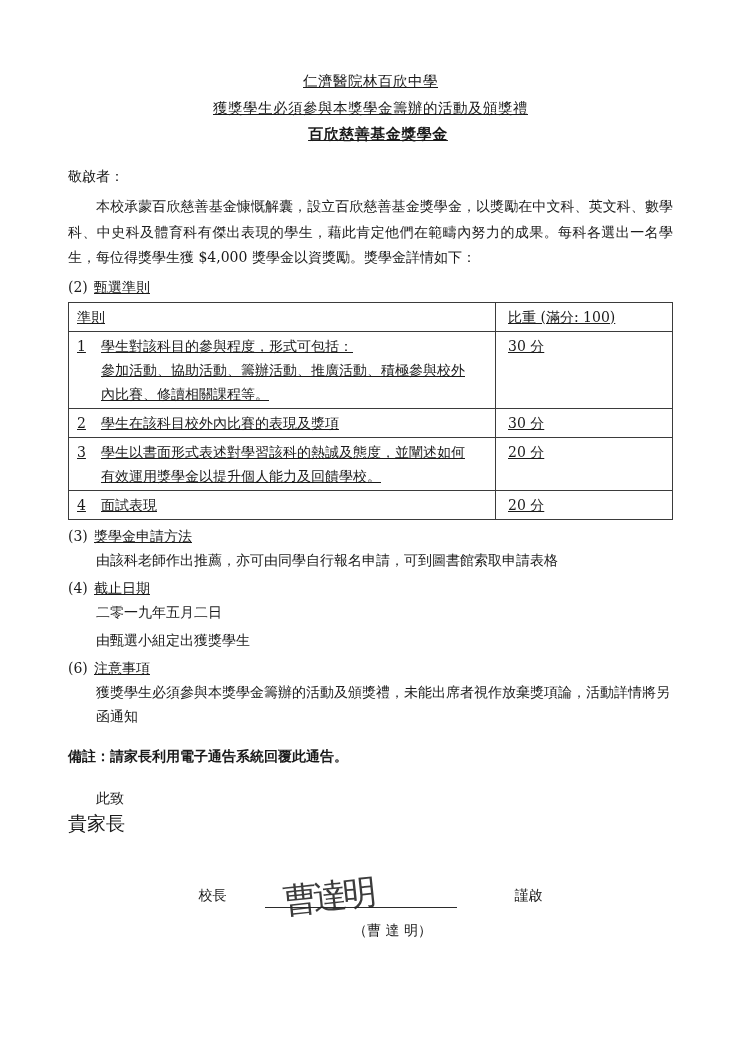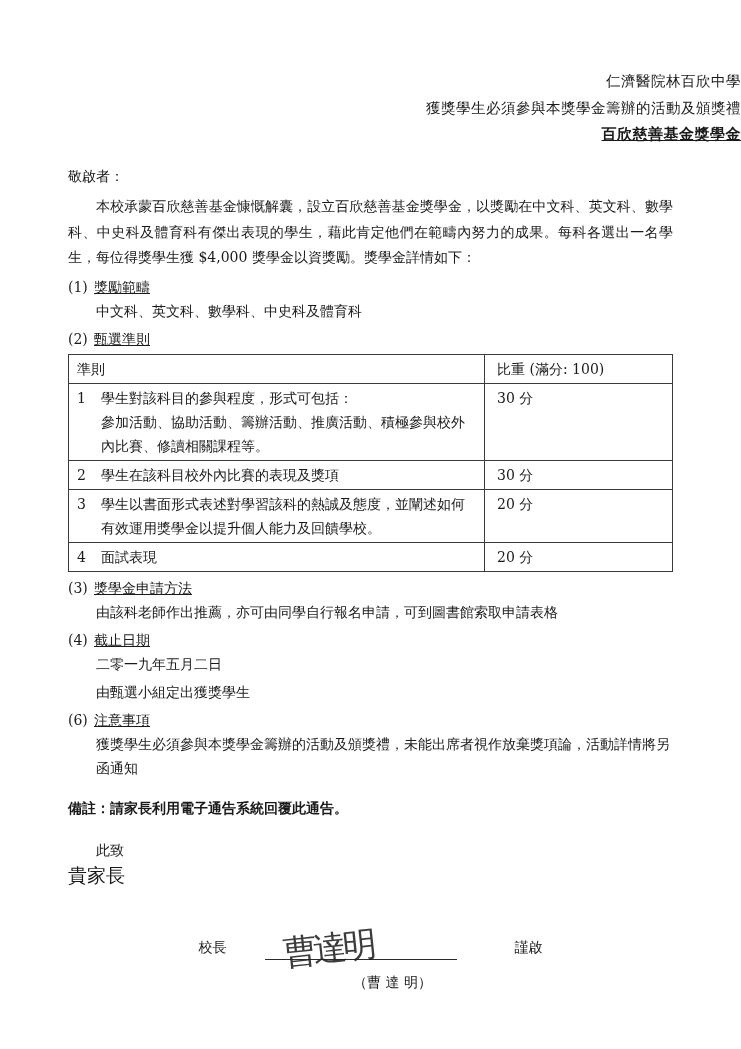--- a/index.html
+++ b/index.html
@@ -16,22 +16,23 @@
     overflow: hidden;
   }
   .page {
     position: relative;
     width: 741px;
     height: 1049px;
     padding: 0;
     box-sizing: border-box;
   }
   .header {
-    text-align: right;
+    text-align: center;
     margin-top: 68px;
+    text-decoration: underline;
   }
   .header .line {
     font-size: 14.5px;
     line-height: 27px;
     letter-spacing: 0.5px;
   }
   .header .title {
     font-size: 15px;
     font-weight: bold;
     text-decoration: underline;
@@ -80,23 +81,24 @@
   }
   table.criteria {
     border-collapse: collapse;
     width: 100%;
     margin-top: 3px;
     margin-bottom: 2px;
     font-size: 14px;
   }
   table.criteria td {
     border: 1px solid #3b3b3b;
-    padding: 2px 17px;
+    padding: 2px 6px;
     vertical-align: top;
     line-height: 24px;
+    text-decoration: underline;
   }
   table.criteria td.colhead-left {
     padding-left: 8px;
   }
   table.criteria td.weight {
     width: 158px;
     padding-left: 12px;
   }
   table.criteria td.idx {
     width: 18px;
@@ -175,24 +177,20 @@
     <div class="line">獲獎學生必須參與本獎學金籌辦的活動及頒獎禮</div>
     <div class="title">百欣慈善基金獎學金</div>
   </div>
 
   <div class="body-block">
 
     <div class="salutation">敬啟者：</div>
 
     <div class="para"><span class="indent"></span><span>本校承蒙百欣慈善基金慷慨解囊，設立百欣慈善基金獎學金，以獎勵在中文科、英文科、數學科、中史科及體育科有傑出表現的學生，藉此肯定他們在範疇內努力的成果。每科各選出一名學生，每位得獎學生獲 $4,000 獎學金以資獎勵。獎學金詳情如下：</span></div>
 
-    <div class="sec">
-      <div class="sec-head"><span class="num">(1)</span><span class="u">獎勵範疇</span></div>
-      <div class="sec-body">中文科、英文科、數學科、中史科及體育科</div>
-    </div>
 
     <div class="sec">
       <div class="sec-head"><span class="num">(2)</span><span class="u">甄選準則</span></div>
 
       <table class="criteria">
         <tbody>
           <tr>
             <td class="colhead-left" colspan="2">準則</td>
             <td class="weight">比重 (滿分: 100)</td>
           </tr>

